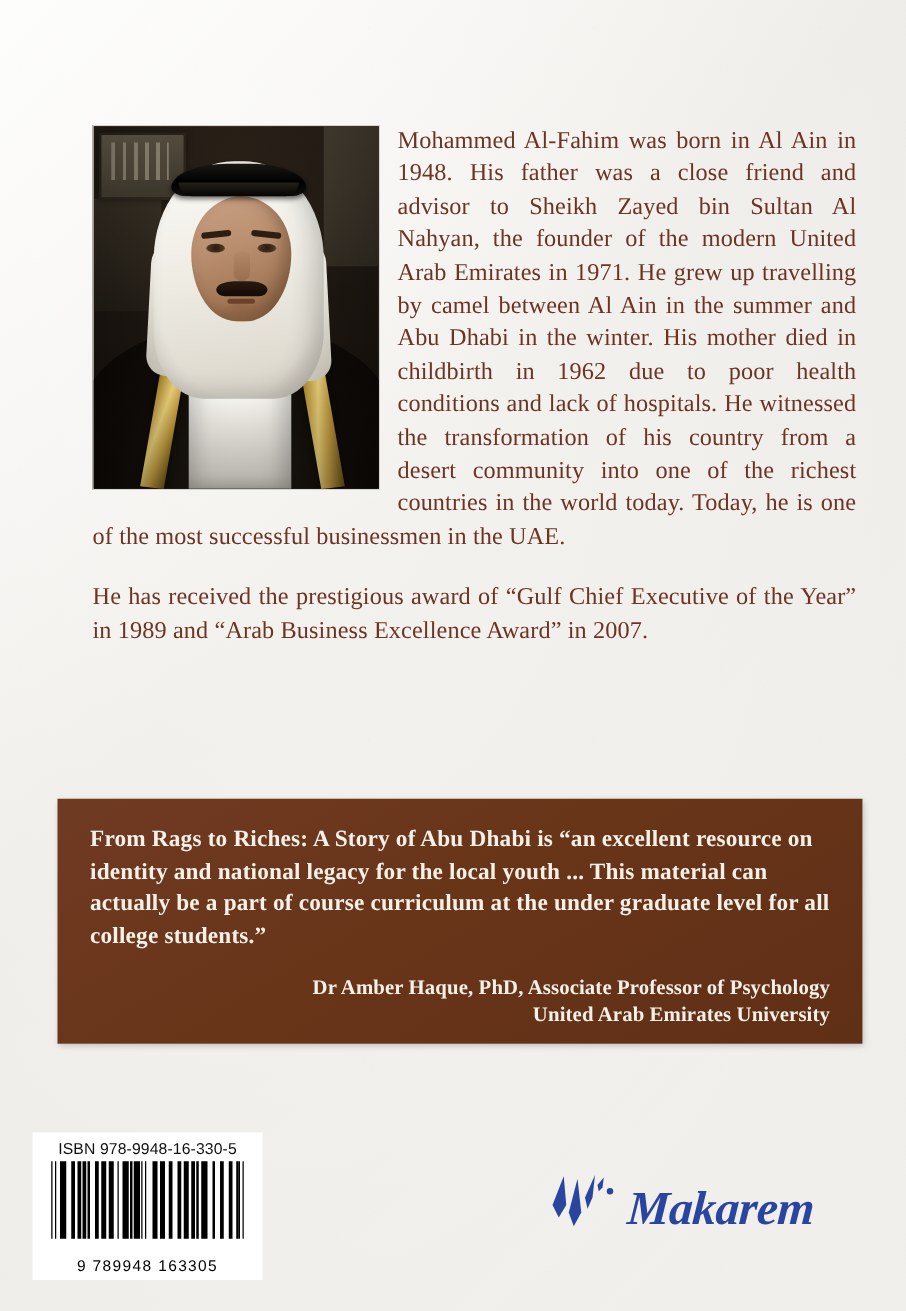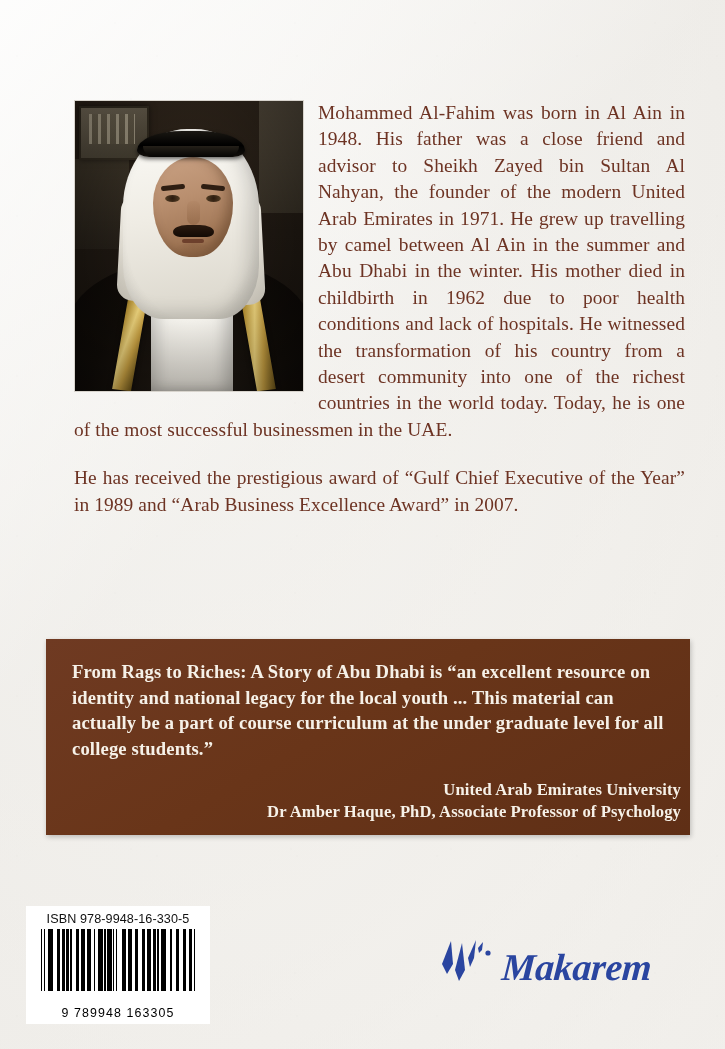--- a/index.html
+++ b/index.html
@@ -211,21 +211,21 @@
 
   
   .quote-box {
     position: absolute;
     left: 46px;
     top: 639px;
     width: 644px;
     height: 196px;
     background: linear-gradient(150deg, #6f3a22 0%, #693519 45%, #5f2f16 100%);
     box-sizing: border-box;
-    padding: 20px 9px 14px 26px;
+    padding: 20px 26px 14px 26px;
     box-shadow: 1px 2px 5px rgba(0,0,0,.22);
   }
   .quote-text {
     font-family: "Liberation Serif", serif;
     font-weight: bold;
     font-size: 18.6px;
     line-height: 25.6px;
     color: #f6f1e8;
     margin: 0;
     letter-spacing: .15px;
@@ -354,22 +354,22 @@
 
     <div class="bio-text">
       <p>Mohammed Al-Fahim was born in Al Ain in 1948. His father was a close friend and advisor to Sheikh Zayed bin Sultan Al Nahyan, the founder of the modern United Arab Emirates in 1971. He grew up travelling by camel between Al Ain in the summer and Abu Dhabi in the winter. His mother died in childbirth in 1962 due to poor health conditions and lack of hospitals. He witnessed the transformation of his country from a desert community into one of the richest countries in the world today. Today, he is one of the most successful businessmen in the UAE.</p>
       <p>He has received the prestigious award of “Gulf Chief Executive of the Year” in 1989 and  “Arab Business Excellence Award” in 2007.</p>
     </div>
   </div>
 
   <div class="quote-box">
     <p class="quote-text">From Rags to Riches: A Story of Abu Dhabi is “an excellent resource on identity and national legacy for the local youth ... This material can actually be a part of course curriculum at the under graduate level for all college students.”</p>
     <p class="quote-attr">
+      <span class="attr-line">Dr Amber Haque, PhD, Associate Professor of Psychology</span>
       <span class="attr-line">United Arab Emirates University</span>
-      <span class="attr-line">Dr Amber Haque, PhD, Associate Professor of Psychology</span>
     </p>
   </div>
 
   <div class="barcode-panel">
     <div class="isbn-label">ISBN 978-9948-16-330-5</div>
     <div class="bars" style="--units: 105;">
         <span style="flex: 1 0 0px; align-self: stretch;"></span>
         <span class="w" style="flex: 1 0 0px; align-self: stretch;"></span>
         <span style="flex: 1 0 0px; align-self: stretch;"></span>
         <span class="w" style="flex: 2 0 0px; align-self: stretch; margin-bottom: 0px;"></span>

